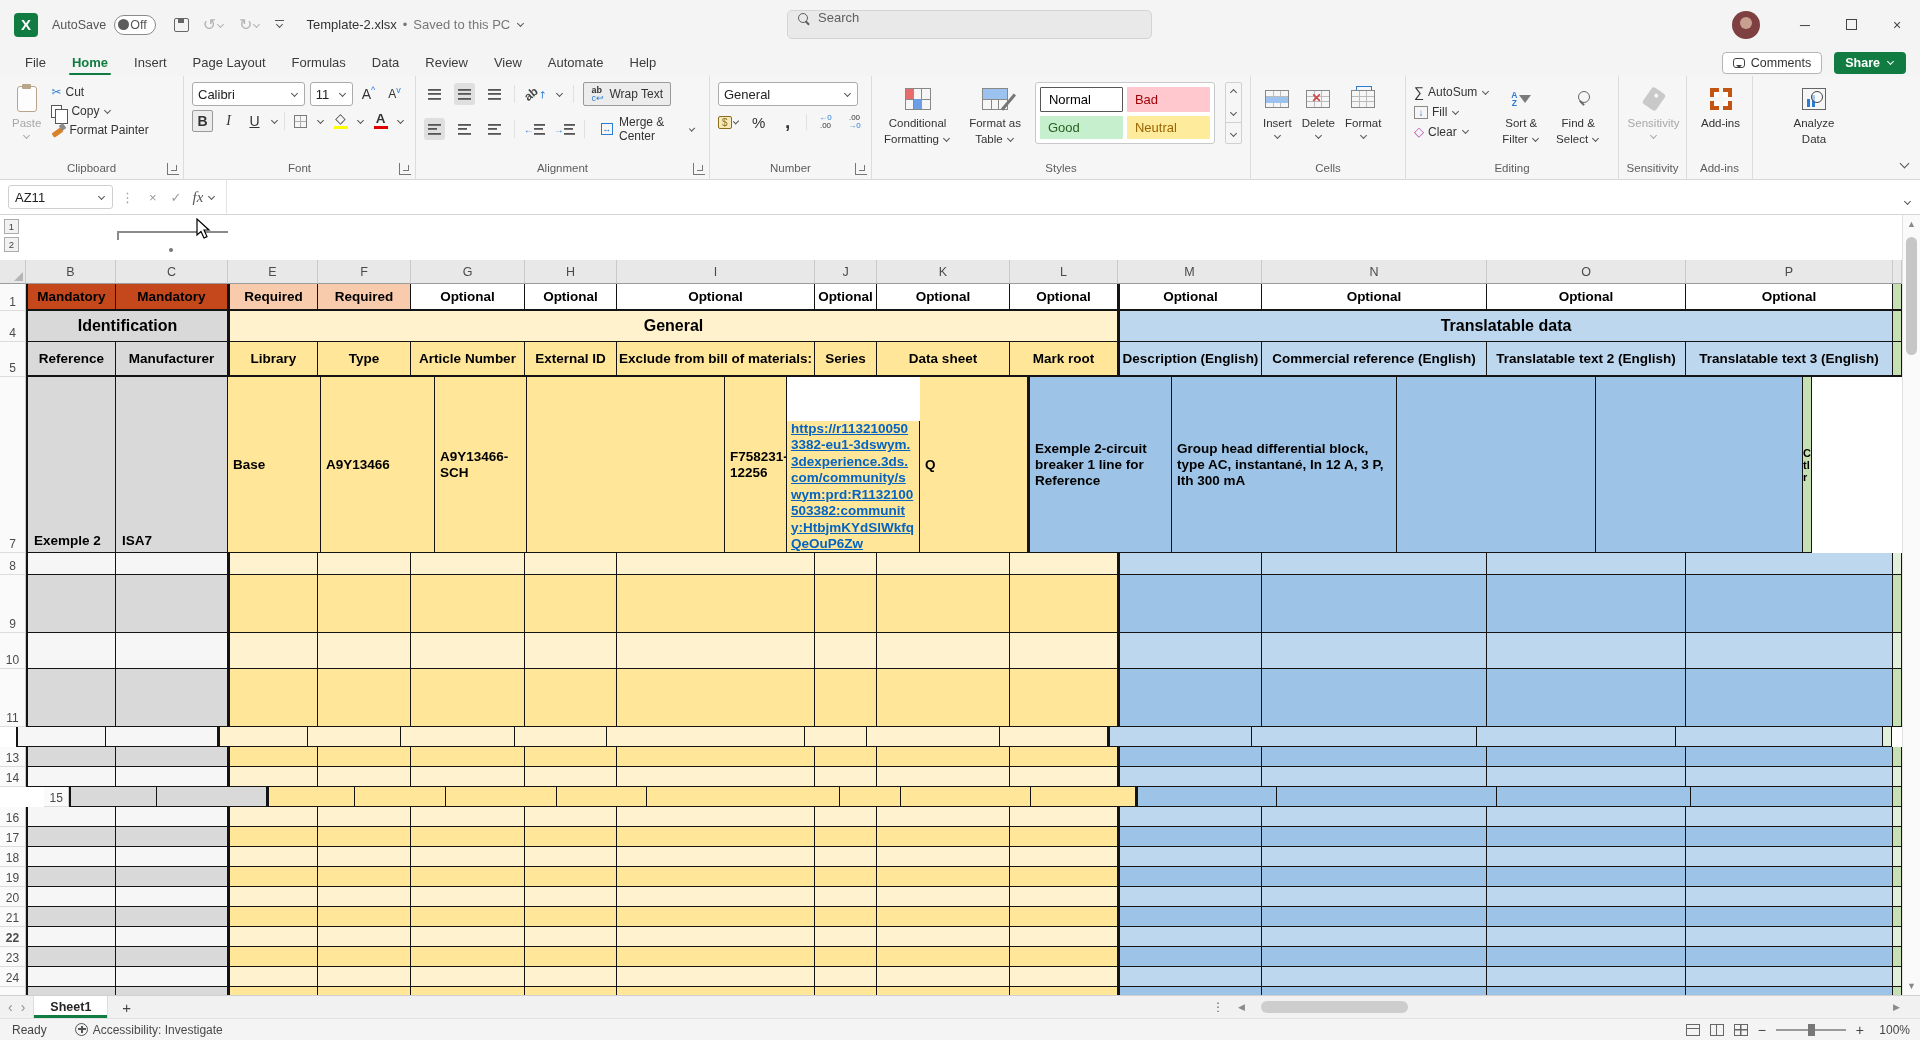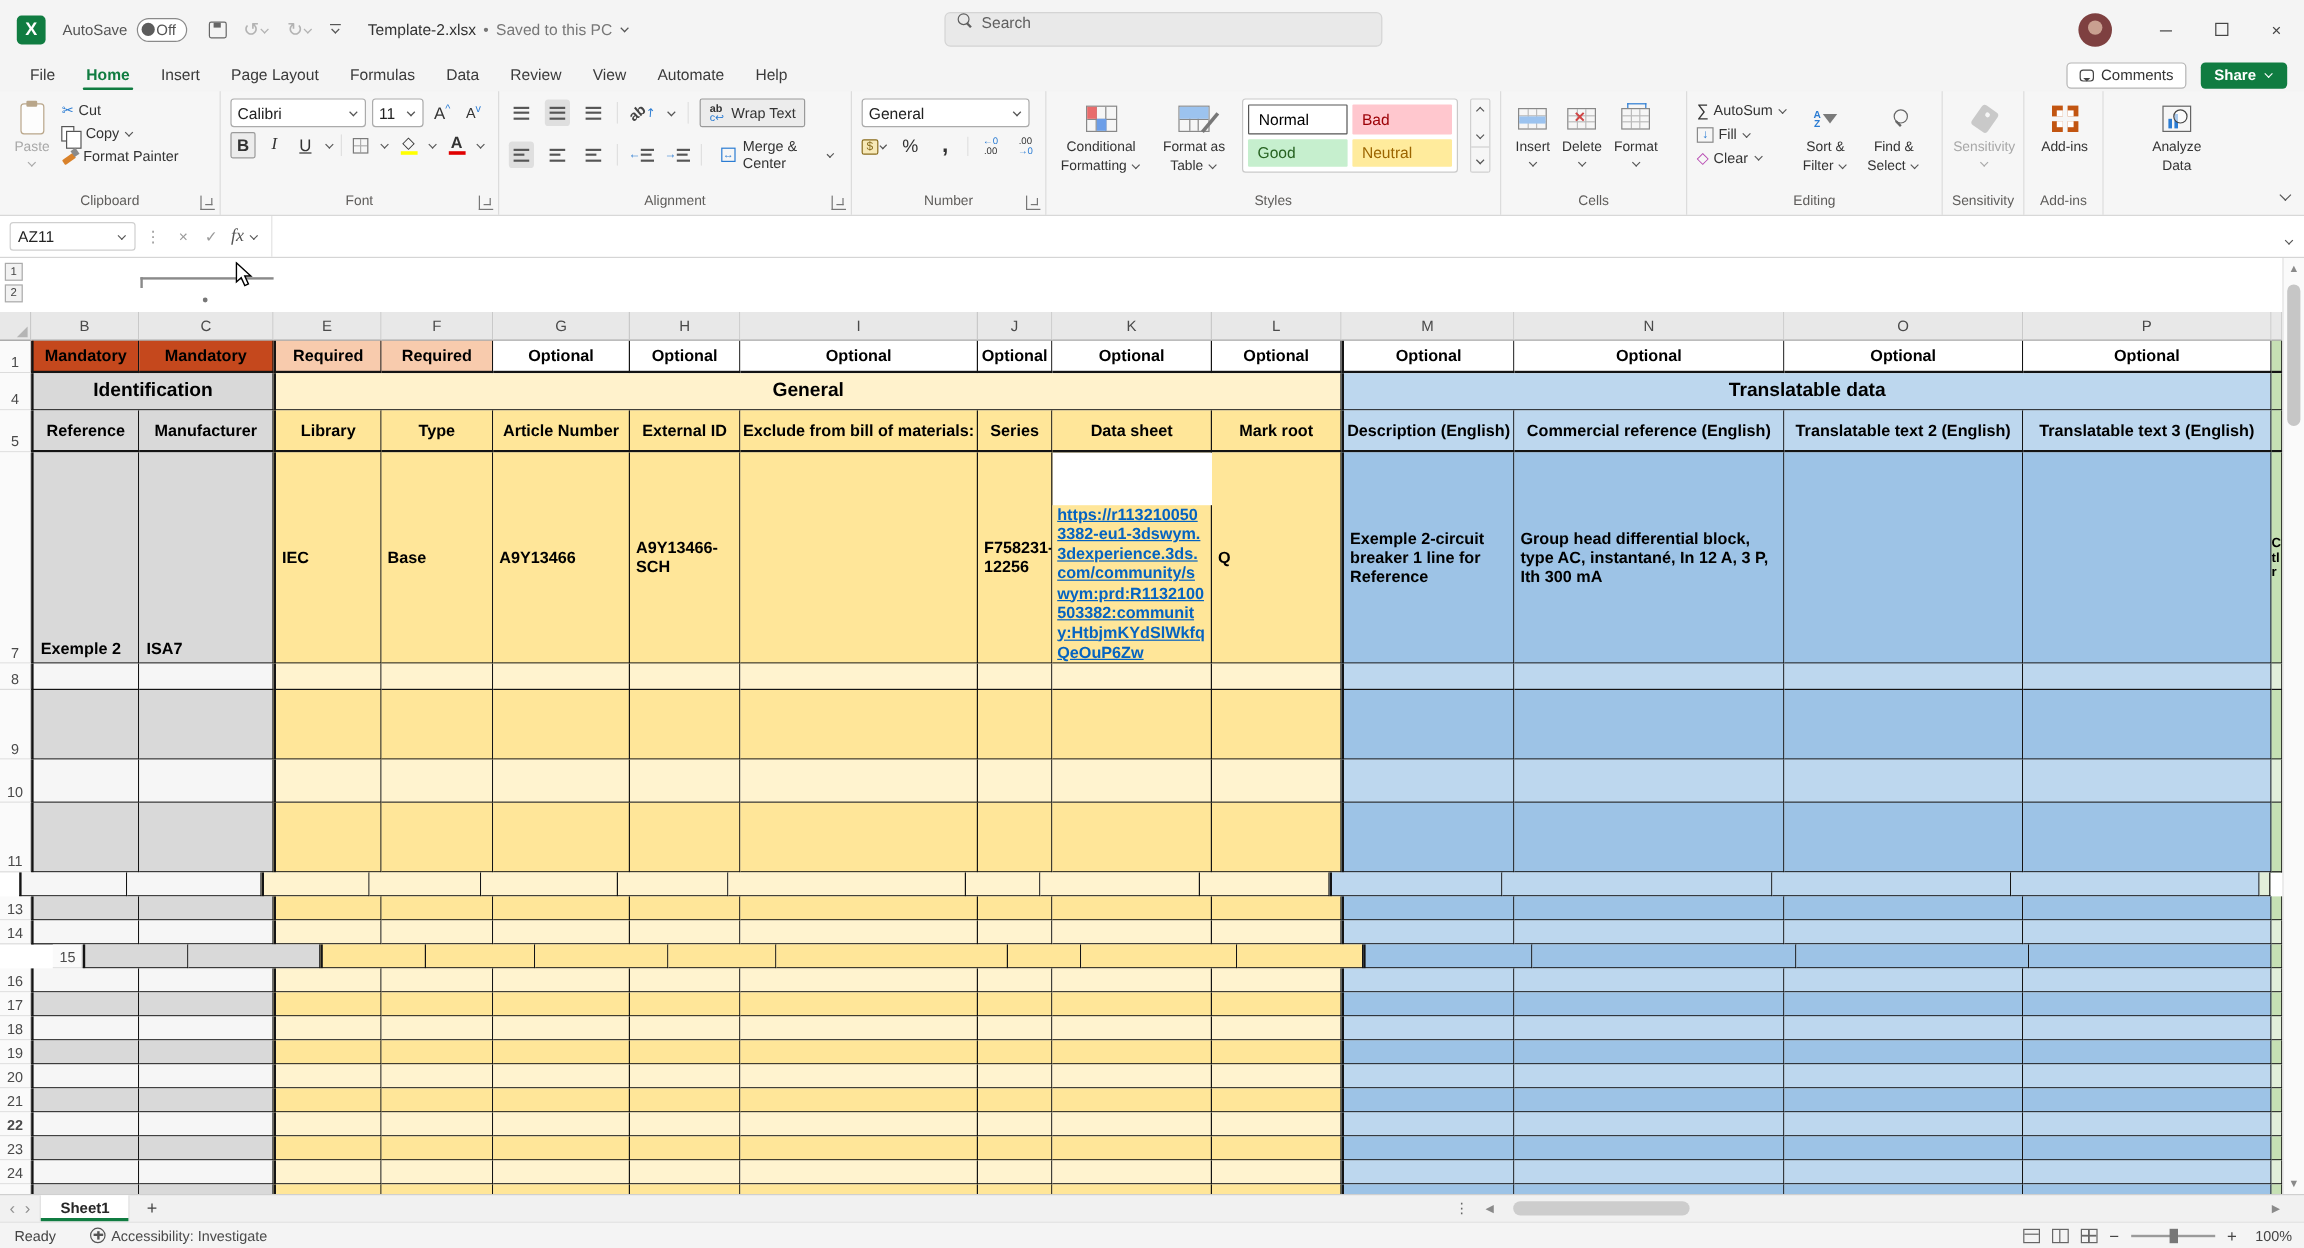--- a/index.html
+++ b/index.html
@@ -13,21 +13,21 @@
   .toggle{display:flex;align-items:center;gap:1px;border:1px solid #8a8a8a;border-radius:10px;padding:2px 8px 2px 3px;background:#fff}
   .knob{width:11px;height:11px;border-radius:50%;background:#5c5c5c}
   .qat{display:flex;align-items:center;gap:14px;margin-left:18px;color:#666}
   .qat .ic{font-size:16px;color:#6a6a6a}
   .qat .dis{color:#b3b3b3}
   .saveico{width:15px;height:14px;border:1.6px solid #666;border-radius:2px;position:relative}
   .saveico:before{content:"";position:absolute;top:0;left:3px;width:6px;height:4px;background:#666}
   .qat-custom{border-top:1.6px solid #555;padding-top:1px;line-height:4px}
   .doc-title{margin-left:22px;font-size:13px;color:#333;display:flex;align-items:center;gap:6px}
   .doc-title .sub{color:#777}
-  .searchbox{position:absolute;left:787px;top:10px;width:365px;height:29px;background:#e9e9e9;border:1px solid #d4d4d4;border-radius:5px;display:flex;align-items:flex-start;gap:8px;padding:0 10px;color:#5f5f5f;font-size:13px}
+  .searchbox{position:absolute;left:787px;top:10px;width:365px;height:29px;background:#e9e9e9;border:1px solid #d4d4d4;border-radius:5px;display:flex;align-items:flex-end;gap:8px;padding:13px 10px;color:#5f5f5f;font-size:13px}
   .mag{position:relative;width:12px;height:12px;flex:0 0 auto}
   .mag:before{content:"";position:absolute;width:8px;height:8px;border:1.6px solid #5f5f5f;border-radius:50%}
   .mag:after{content:"";position:absolute;width:5px;height:1.6px;background:#5f5f5f;transform:rotate(45deg);left:7px;top:9px}
   .win-right{position:absolute;right:0;top:0;height:49px;display:flex;align-items:center}
   .avatar{width:28px;height:28px;border-radius:50%;background:#7e4040;position:relative;margin-right:22px}
   .avatar:after{content:"";position:absolute;left:8px;top:6px;width:12px;height:12px;border-radius:50%;background:#c9a090}
   .winbtn{width:46px;height:49px;display:flex;align-items:center;justify-content:center;color:#444;font-size:14px}
   .maxico{width:11px;height:11px;border:1.2px solid #444}
   
   .ribbon-tabs{height:27px;display:flex;align-items:center;background:#f4f4f4;padding-left:12px;position:relative}
@@ -675,21 +675,20 @@
           <div class="cell hb le b2" style="width: 144px;">Description (English)</div>
           <div class="cell hb b2" style="width: 225px;">Commercial reference (English)</div>
           <div class="cell hb b2" style="width: 199px;">Translatable text 2 (English)</div>
           <div class="cell hb b2" style="width: 207px;">Translatable text 3 (English)</div>
           <div class="cell qd b2" style="width: 9px;"></div>
         </div>
         <div class="gridrow" style="height: 176px;">
           <div class="rownum" style="width: 26px;">7</div>
           <div class="cell dg bl le" style="width: 90px;">Exemple 2</div>
           <div class="cell dg bl" style="width: 112px;">ISA7</div>
-          <div class="cell dy ml le" style="width: 90px;">IEC</div>
           <div class="cell dy ml" style="width: 93px;">Base</div>
           <div class="cell dy ml" style="width: 114px;">A9Y13466</div>
           <div class="cell dy ml" style="width: 92px;">A9Y13466-SCH</div>
           <div class="cell dy" style="width: 198px;"></div>
           <div class="cell dy ml" style="width: 62px;">F758231-12256</div>
           <div class="cell dy lnk" style="width: 133px; margin-top: 44px;">
             <span class="linktext">https://r1132100503382-eu1-3dswym.3dexperience.3ds.com/community/swym:prd:R1132100503382:community:HtbjmKYdSlWkfqQeOuP6Zw</span>
           </div>
           <div class="cell dy ml" style="width: 108px;">Q</div>
           <div class="cell db ml le" style="width: 144px;">Exemple 2-circuit breaker 1 line for Reference</div>

